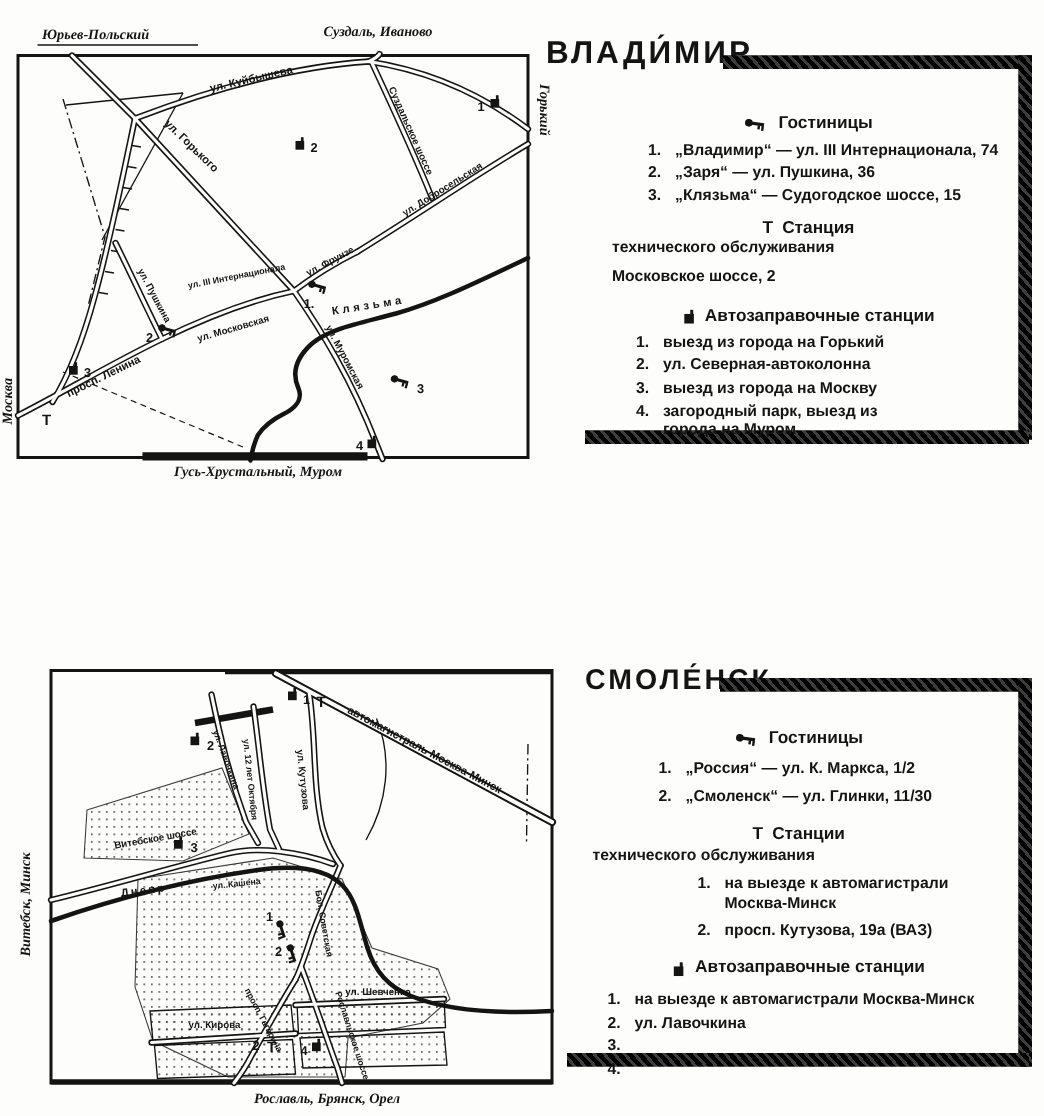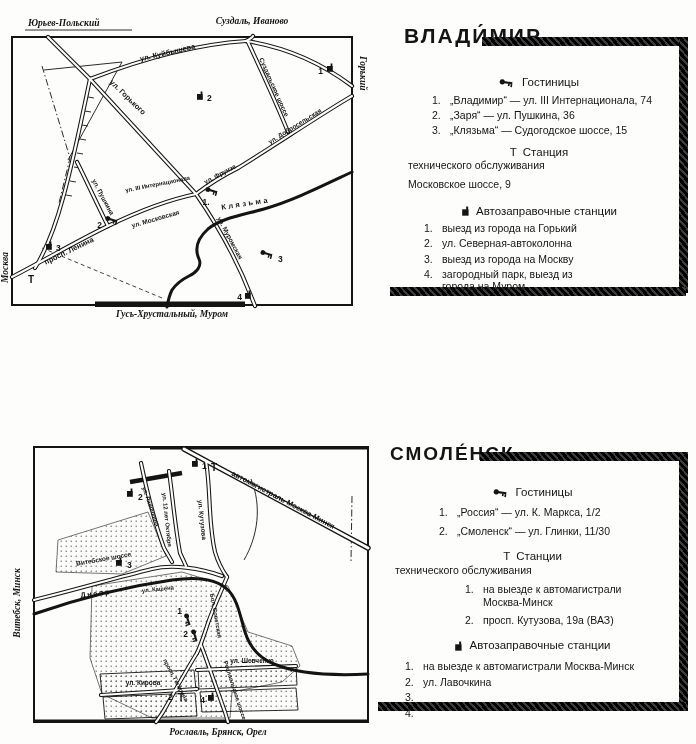--- a/index.html
+++ b/index.html
@@ -20,21 +20,21 @@
   .dashdot{fill:none;stroke:#141414;stroke-width:0.9;stroke-dasharray:7 2.5 1.5 2.5;}
   .dashed{fill:none;stroke:#141414;stroke-width:0.8;stroke-dasharray:4 3;}
   .river{fill:none;stroke:#141414;stroke-width:3;stroke-linecap:round;}
   .border{fill:none;stroke:#141414;stroke-width:2;}
   .stip{fill:url(#stip);stroke:#3a3a3a;stroke-width:0.7;}
   .blk{fill:#fdfdfb;stroke:#141414;stroke-width:0.9;}
   
   .bar{position:absolute;background:#151515;
        background-image:repeating-linear-gradient(48deg,#000 0 3px,#3d3d3d 3px 5px);}
   .ptitle{position:absolute;font-weight:bold;letter-spacing:2px;font-size:21px;}
-  .lg{position:absolute;font-weight:normal;font-size:10.5px;line-height:1.2;}
+  .lg{position:absolute;font-weight:bold;font-size:10.5px;line-height:1.2;}
   .lg-head{display:flex;align-items:center;justify-content:center;gap:6px;
            font-size:11.5px;margin:0 auto;}
   .lg .row{display:flex;gap:4px;margin-top:2.5px;}
   .lg .n{min-width:14px;flex:none;}
   .ctr{text-align:left;}
   .keysvg,.gassvg{flex:none;}
 </style>
 </head>
 <body>
 <div class="page">
@@ -250,21 +250,21 @@
     <use href="#keyicon" transform="translate(186,614) rotate(72)"></use>
     <text class="num" text-anchor="end" x="182" y="614">1</text>
     <use href="#keyicon" transform="translate(193,630) rotate(72)"></use>
     <text class="num" text-anchor="end" x="188" y="637">2</text>
     <text class="num" text-anchor="end" x="173" y="700">2</text>
     <text class="stoT" x="178" y="701">Т</text>
   </g>
 </svg>
 
 <div>
-  <div class="ptitle" style="left: 404px; top: 24px; position: absolute;">ВЛАДИ́МИР</div>
+  <div class="ptitle" style="left: 364px; top: 24px; position: absolute;">ВЛАДИ́МИР</div>
   <div class="bar" style="left: 482px; top: 37px; width: 206px; height: 9px; position: absolute;"></div>
   <div class="bar" style="left: 679px; top: 37px; width: 9px; height: 256px; position: absolute;"></div>
   <div class="bar" style="left: 390px; top: 287px; width: 296px; height: 9px; position: absolute;"></div>
 
   <div class="lg" style="left: 408px; top: 76px; width: 262px; position: absolute;">
     <div class="lg-head">
       <svg class="keysvg" width="17" height="10" viewBox="-1 -4 16 9">
             <g transform="rotate(8 6 0)">
               <circle cx="2" cy="0" r="2.4" fill="#141414"></circle>
               <rect x="3.6" y="-1" width="8" height="2" fill="#141414"></rect>
@@ -286,21 +286,21 @@
       <div class="row">
             <span class="n">3.</span>
             <span>„Клязьма“ — Судогодское шоссе, 15</span>
           </div>
     </div>
     <div class="lg-head" style="margin-top:9px;">
       <span>Т</span>
       <span>Станция</span>
     </div>
     <div class="ctr">технического обслуживания</div>
-    <div class="ctr" style="margin-top:6px;">Московское шоссе, 9</div>
+    <div class="ctr" style="margin-top:6px;">Московское шоссе, 2</div>
     <div class="lg-head" style="margin-top:14px;">
       <svg class="gassvg" width="9" height="11" viewBox="-1 -1 8 10">
             <rect x="0" y="2" width="5.8" height="5.8" fill="#141414"></rect>
             <rect x="3.6" y="-0.5" width="1.8" height="3" fill="#141414"></rect>
           </svg>
       <span>Автозаправочные станции</span>
     </div>
     <div style="margin:4px 0 0 16px;width:200px;">
       <div class="row">
             <span class="n">1.</span>

